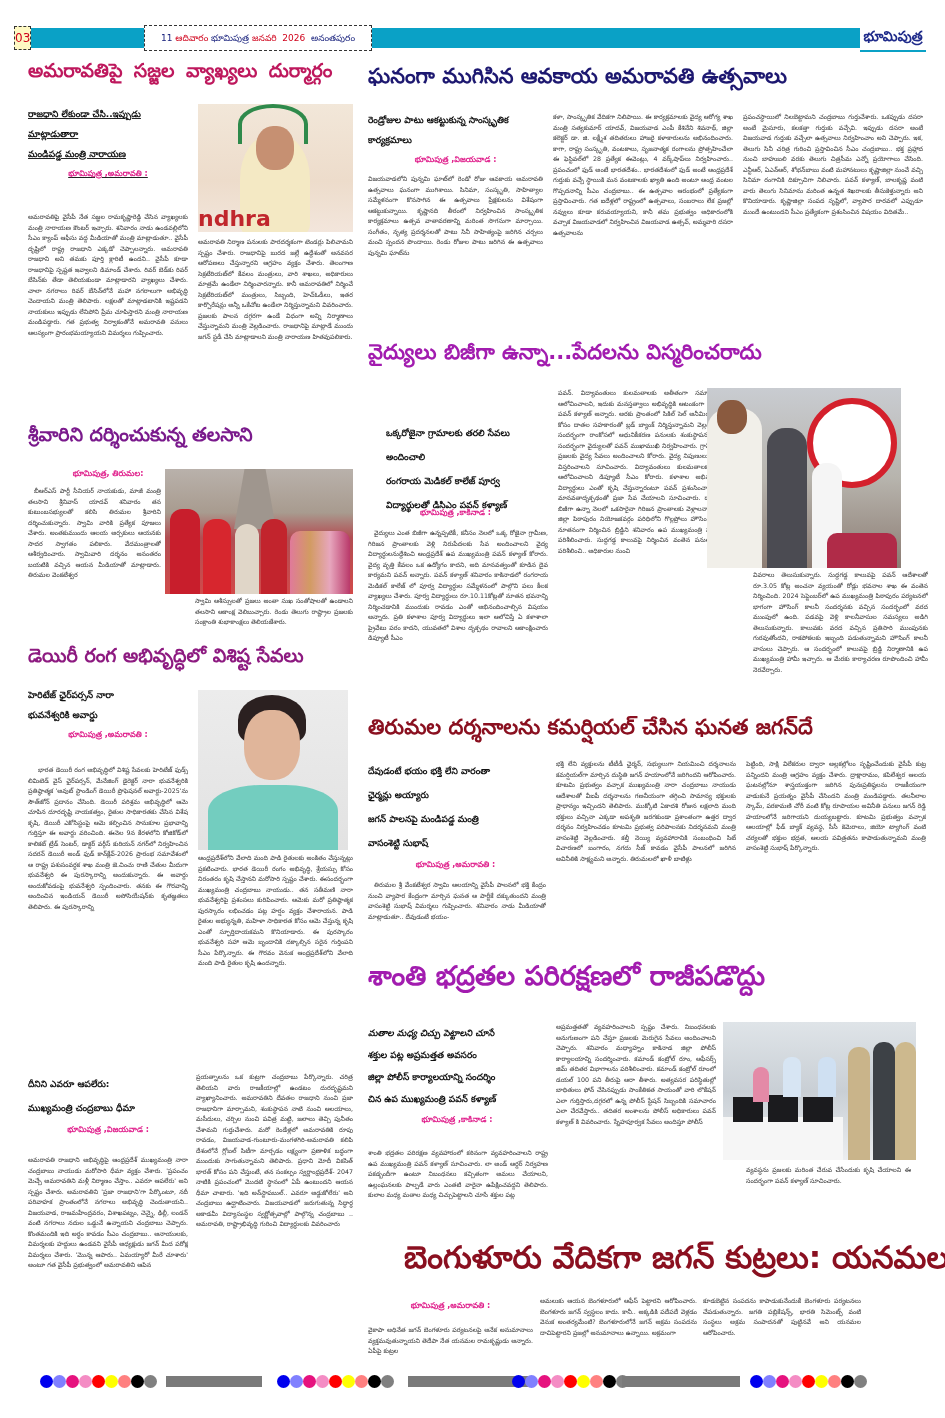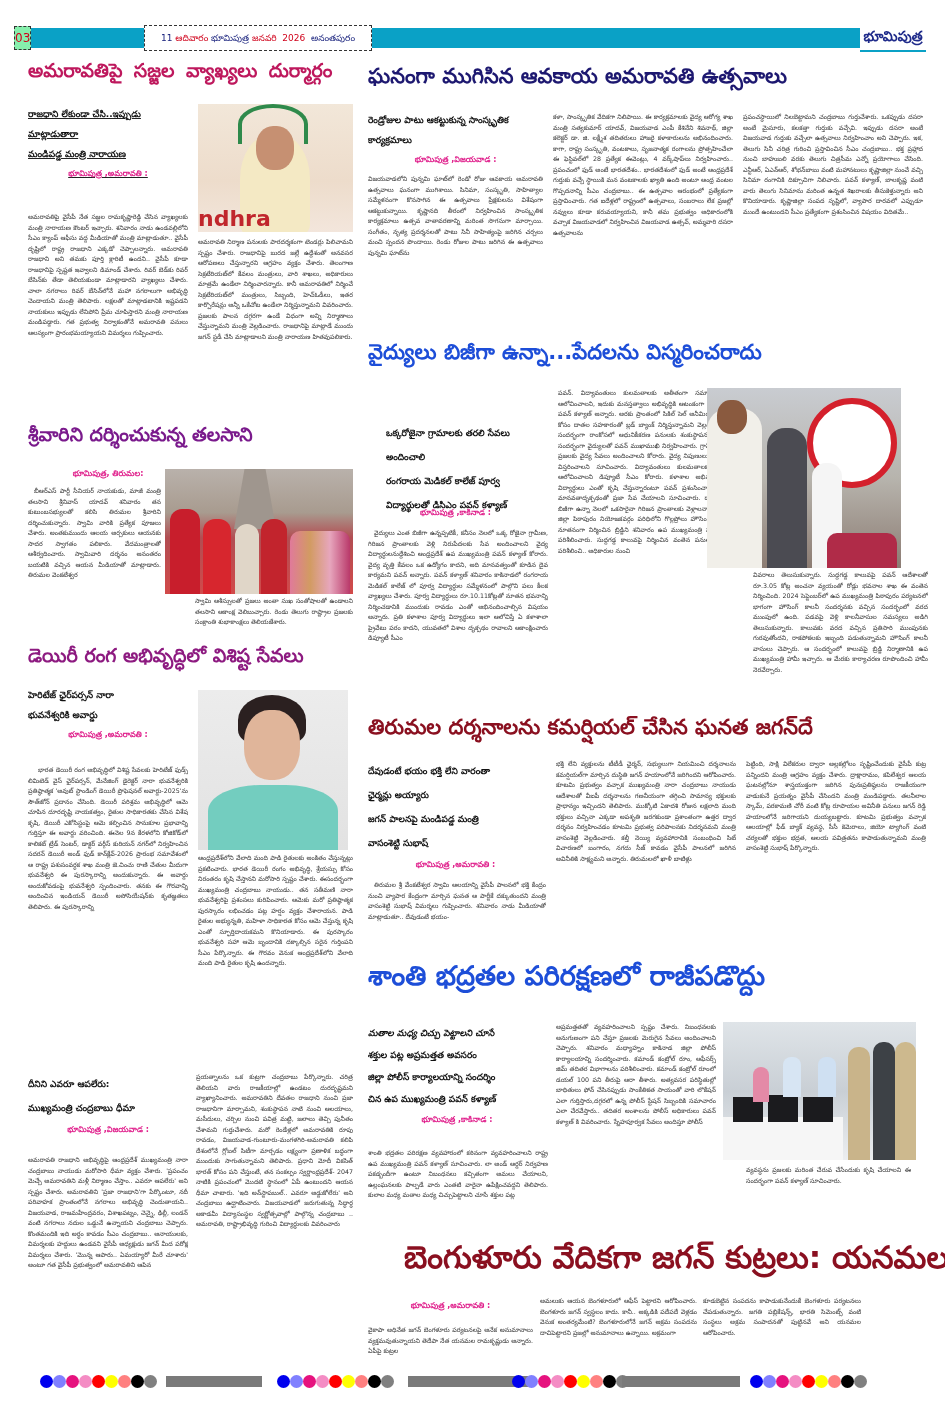--- a/index.html
+++ b/index.html
@@ -2,34 +2,34 @@
 <html><head>
 <meta charset="utf-8">
 <style>
   * { box-sizing: border-box; margin: 0; padding: 0; }
   html, body { width: 945px; height: 1418px; background: #ffffff; overflow: hidden; }
   body { font-family: "DejaVu Sans", sans-serif; color: #222; position: relative; }
 
   
   .masthead { position: absolute; left: 14px; top: 24px; width: 906px; height: 30px; }
   .mast-bar { position: absolute; left: 0; top: 4px; width: 100%; height: 20px; background: #0aa1c6; }
-  .page-no { position: absolute; left: 0; top: 2px; width: 17px; height: 24px; background: #86efac; border: 1px dashed #333; color: #d0021b; font-size: 12px; line-height: 22px; text-align: center; }
+  .page-no { position: absolute; left: 0; top: 2px; width: 17px; height: 24px; background: #fef9c3; border: 1px dashed #333; color: #d0021b; font-size: 12px; line-height: 22px; text-align: center; }
   .mast-center { position: absolute; left: 130px; top: 1px; width: 228px; height: 26px; background: #fff; border: 1px dashed #333; font-size: 9px; line-height: 24px; text-align: center; white-space: nowrap; }
   .mast-center .d { color: #1a237e; }
   .mast-center .r { color: #d0021b; }
   .logo { position: absolute; right: -6px; top: 0; width: 66px; height: 28px; background: #fff; border-bottom: 2px solid #0aa1c6; color: #1e2a8a; font-weight: bold; font-size: 14px; line-height: 24px; text-align: center; }
 
   
   .article { position: absolute; }
   .headline { font-weight: bold; line-height: 1.15; white-space: nowrap; }
   .hl-red { color: #be185d; font-family: Liberation Mono, monospace; }
   .hl-navy { color: #1d1870; }
   .hl-purple { color: #7a1a8c; }
   .hl-magenta { color: #8d1a80; }
-  .hl-teal { color: #1d4ed8; }
+  .hl-teal { color: #a21caf; }
   .hl-maroon { color: #8a1020; }
 
   .deck { font-size: 9px; font-weight: bold; color: #111; line-height: 20px; }
   .dateline { font-size: 8px; font-weight: bold; color: #e0208c; text-align: center; line-height: 16px; margin: 2px 0 8px; }
   .body-text { font-size: 6.3px; line-height: 10.5px; color: #333; text-align: justify; }
   .col { position: absolute; overflow: hidden; }
 
   .photo { position: absolute; overflow: hidden; }
   .photo .ph-bg { position: absolute; inset: 0; }
   .photo .ph-fig { position: absolute; border-radius: 45% 45% 10% 10%; }

